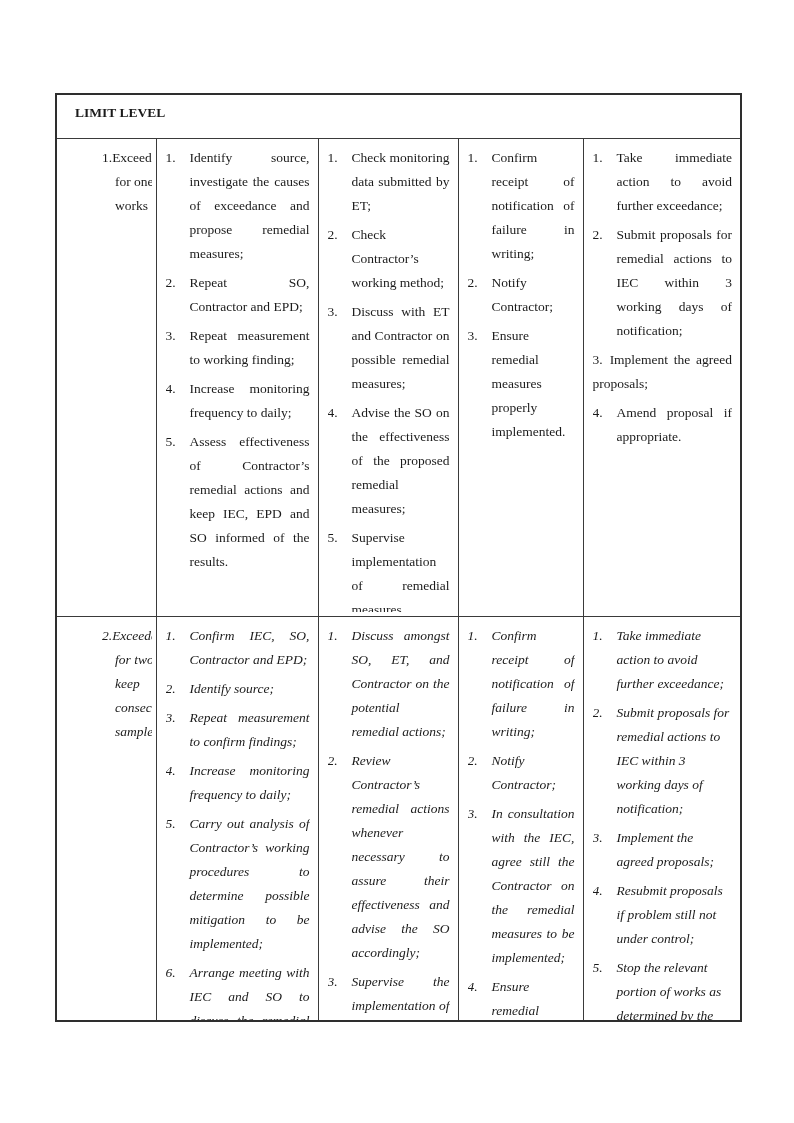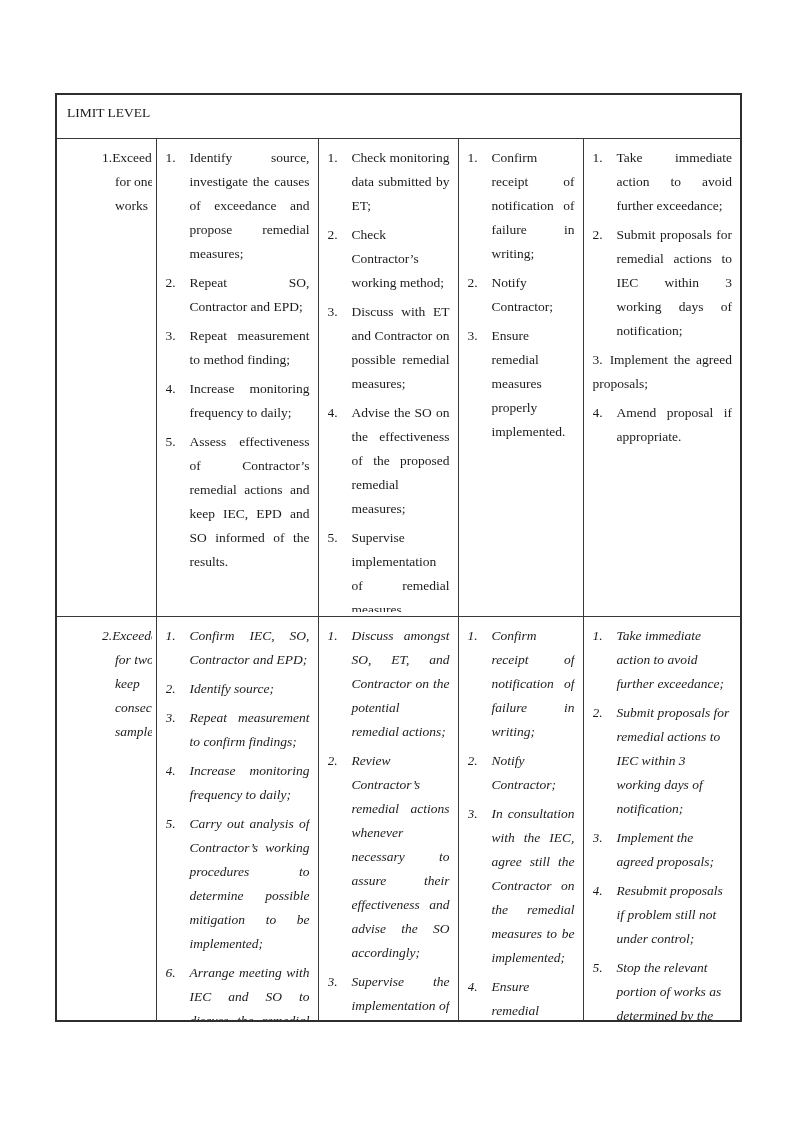--- a/index.html
+++ b/index.html
@@ -23,24 +23,24 @@
     border: 2px solid #2e2e2e;
   }
   table.limit-table td {
     border: 1px solid #3a3a3a;
     vertical-align: top;
     box-sizing: border-box;
     font-size: 13.5px;
     line-height: 24px;
   }
   td.hdr {
-    font-weight: normal;
+    font-weight: bold;
     font-size: 14.5px;
     height: 44px;
-    padding: 6px 10px;
+    padding: 6px 18px;
     vertical-align: middle;
     border-bottom: 1px solid #2e2e2e;
   }
   tr.body-row-1 td { height: 478px; }
   tr.body-row-2 td { height: 357px; font-style: italic; }
   td.lvl { padding: 7px 4px 0 7px; }
   td.act { padding: 7px 8px 0 9px; }
   .clip { overflow: hidden; }
   tr.body-row-1 .clip { height: 466px; }
   tr.body-row-2 .clip { height: 396px; }
@@ -78,21 +78,21 @@
         <div class="clip">
               <div class="lvl-line">1.Exceedance</div>
               <div class="lvl-line ind">for one</div>
               <div class="lvl-line ind">works</div>
             </div>
       </td>
       <td class="act">
         <div class="clip">
               <div class="item"><span class="num">1.</span><span class="txt">Identify source, investigate the causes of exceedance and propose remedial measures;</span></div>
               <div class="item"><span class="num">2.</span><span class="txt">Repeat SO, Contractor and EPD;</span></div>
-              <div class="item"><span class="num">3.</span><span class="txt">Repeat measurement to method finding;</span></div>
+              <div class="item"><span class="num">3.</span><span class="txt">Repeat measurement to working finding;</span></div>
               <div class="item"><span class="num">4.</span><span class="txt">Increase monitoring frequency to daily;</span></div>
               <div class="item"><span class="num">5.</span><span class="txt">Assess effectiveness of Contractor’s remedial actions and keep IEC, EPD and SO informed of the results.</span></div>
             </div>
       </td>
       <td class="act">
         <div class="clip">
               <div class="item"><span class="num">1.</span><span class="txt">Check monitoring data submitted by ET;</span></div>
               <div class="item"><span class="num">2.</span><span class="txt">Check Contractor’s working method;</span></div>
               <div class="item"><span class="num">3.</span><span class="txt">Discuss with ET and Contractor on possible remedial measures;</span></div>
               <div class="item"><span class="num">4.</span><span class="txt">Advise the SO on the effectiveness of the proposed remedial measures;</span></div>

